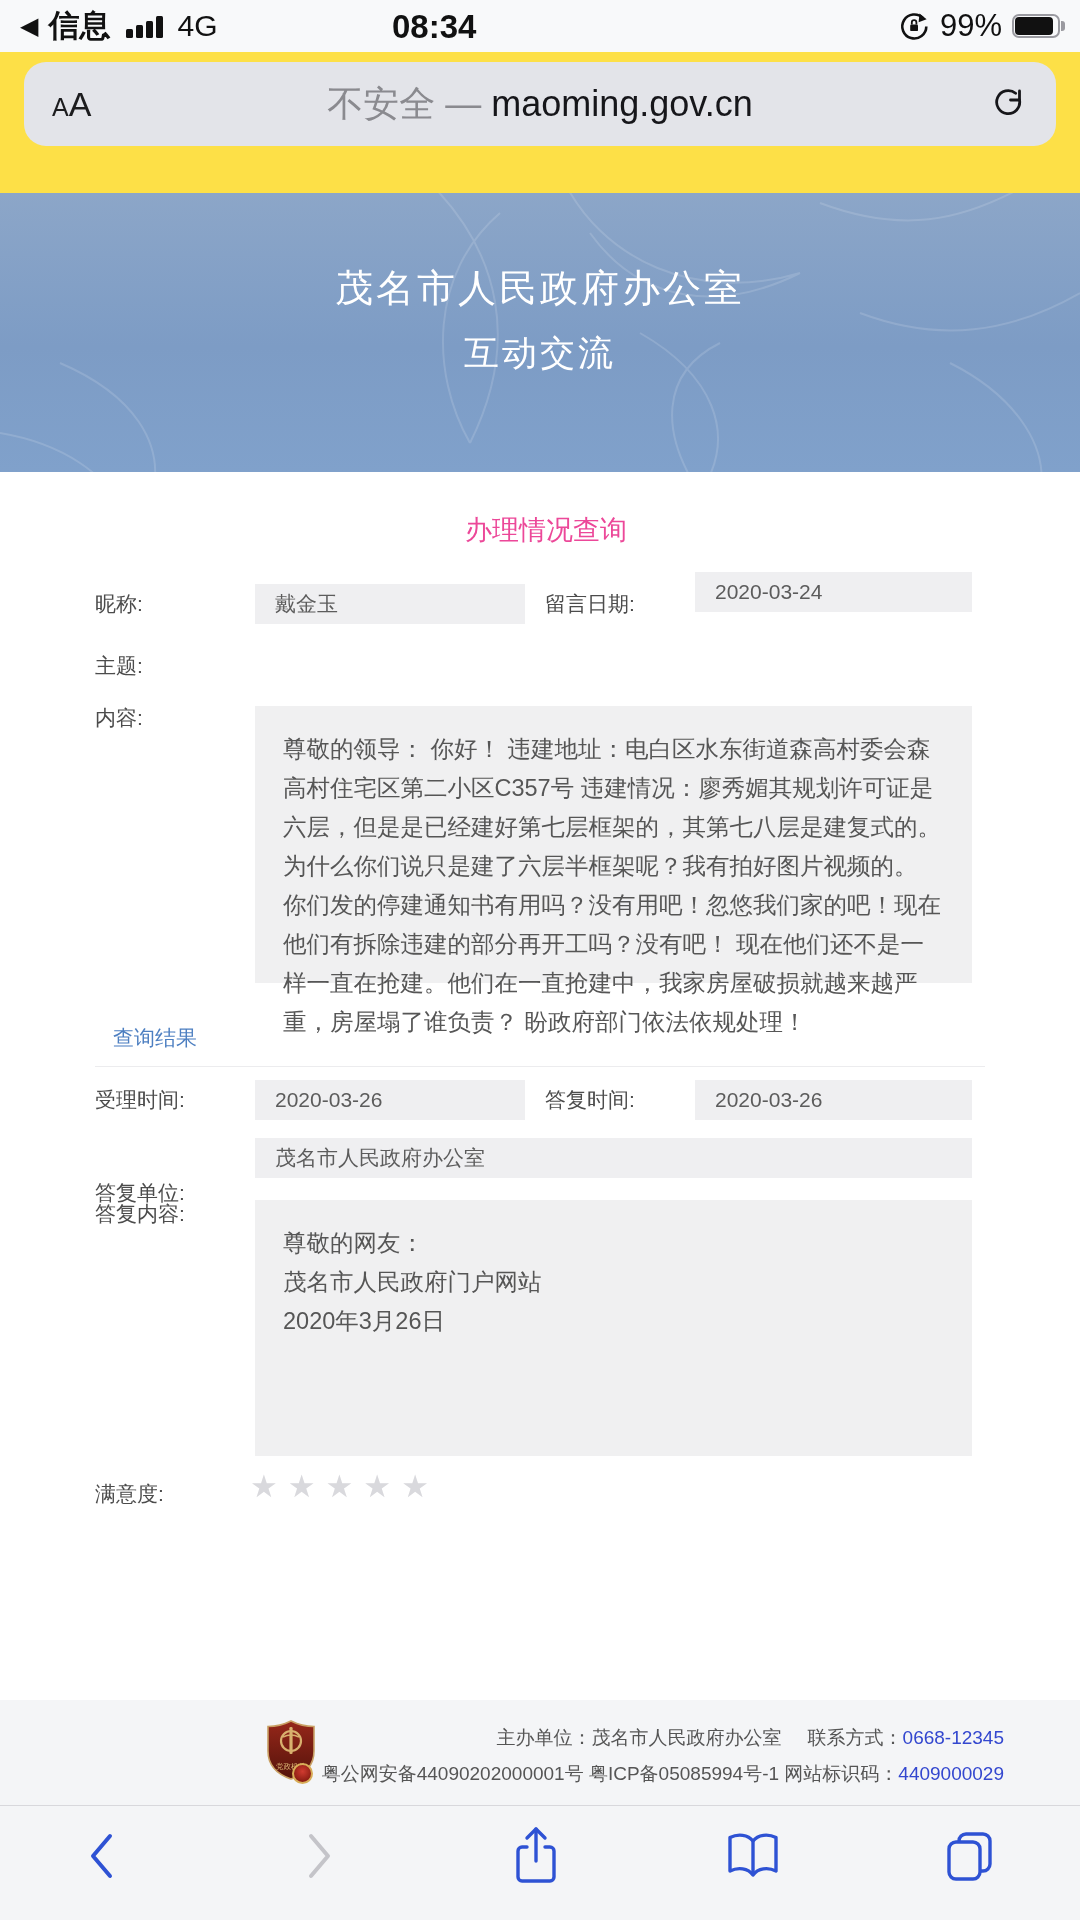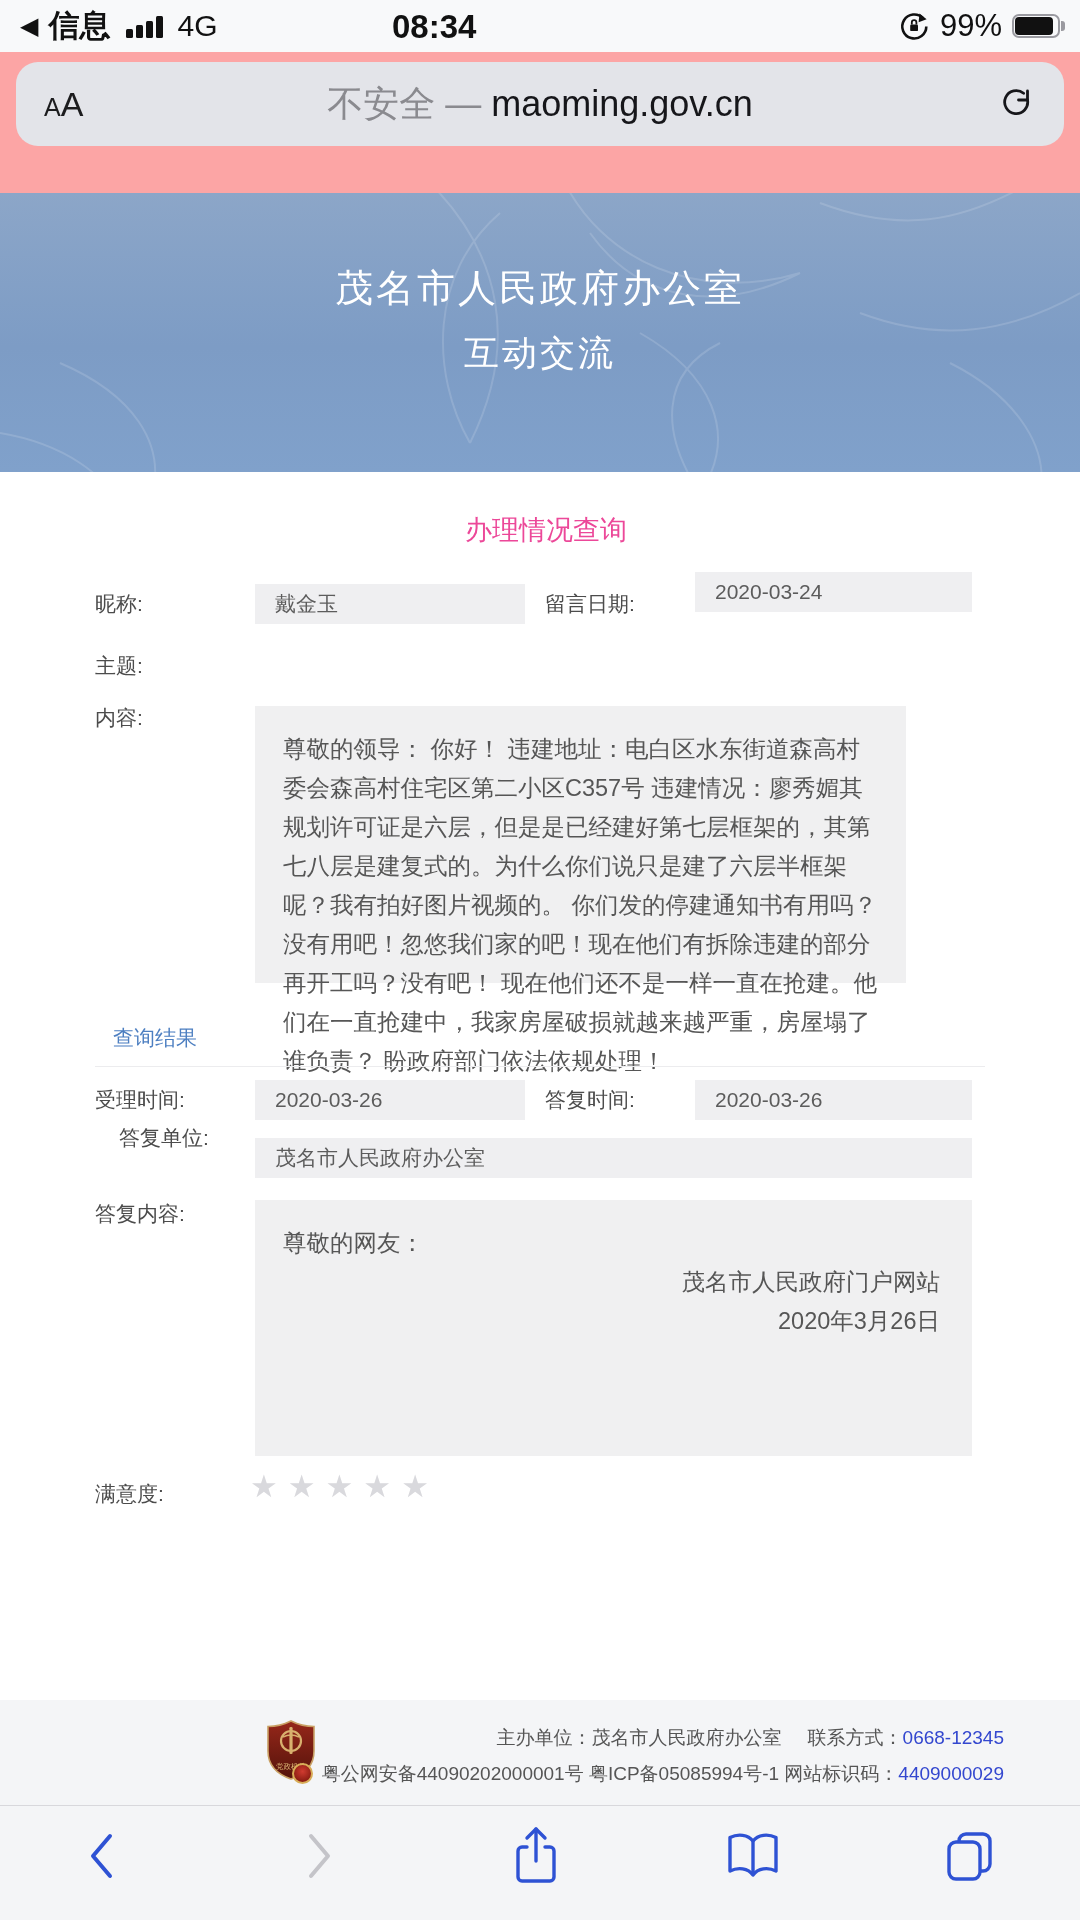--- a/index.html
+++ b/index.html
@@ -19,21 +19,21 @@
   .net-type { font-size:30px; line-height:40px; }
   .sb-time { position:absolute; left:392px; top:8px; font-size:33px; font-weight:700; }
   .sb-right { margin-left:auto; display:flex; align-items:center; gap:10px; }
   .pct { font-size:31px; }
   .battery { position:relative; width:48px; height:24px; }
   .battery .shell { position:absolute; inset:0; border:2px solid #9a9aa0; border-radius:7px; }
   .battery .fill { position:absolute; left:3px; top:3px; bottom:3px; width:38px; background:#111; border-radius:4px; }
   .battery .nub { position:absolute; right:-5px; top:7px; width:4px; height:10px; background:#9a9aa0; border-radius:0 3px 3px 0; }
 
   
-  .url-area { height:141px; background:#fca5a5; padding:10px 16px 0; }
+  .url-area { height:141px; background:#fde047; padding:10px 24px 0; }
   .url-pill { height:84px; background:#e3e4e9; border-radius:22px; display:flex; align-items:center; padding:0 28px; position:relative; }
   .aa-btn { font-size:34px; color:#1c1c1e; z-index:2; display:inline-block; }
   .aa-btn::first-letter { font-size:25px; }
   .url-text { position:absolute; left:0; right:0; text-align:center; font-size:36px; z-index:1; }
   .insecure { color:#8a8a8f; }
   .domain { color:#16161a; font-weight:500; }
   .reload-btn { margin-left:auto; z-index:2; display:flex; }
 
   
   .banner { height:279px; background:linear-gradient(180deg,#8CA6C8 0%,#7D9CC5 55%,#80A1CB 100%); position:relative; overflow:hidden; text-align:center; color:#fff; }
@@ -42,21 +42,21 @@
   .banner-sub { position:relative; margin-top:16px; font-size:35px; letter-spacing:3px; font-weight:400; }
 
   
   .main { position:relative; height:1228px; background:#fff; }
   .page-title { position:absolute; top:40px; width:100%; text-align:center; color:#ec4899; font-size:27px; font-weight:400;padding-left:12px; }
   .flabel { position:absolute; font-size:21px; color:#4c4c4c; line-height:40px; white-space:nowrap; }
   .fbox { position:absolute; height:40px; background:#efeff1; color:#5c5c5c; font-size:21px; line-height:40px; padding:0 20px; overflow:hidden; white-space:nowrap; }
   .bigbox { position:absolute; background:#f0f0f1; color:#565656; font-size:23.5px; line-height:39px; padding:24px 28px; text-align:left; }
   .section-title { position:absolute; left:113px; top:552px; color:#4d7fc1; font-size:21px; }
   .divider { position:absolute; left:95px; right:95px; top:594px; border-top:1px solid #ececee; }
-  .reply-sig, .reply-date { text-align:right; padding-right:4px; }
+  .reply-sig, .reply-date { text-align:left; padding-right:4px; }
   .reply-body { text-indent:2em; }
   .stars { position:absolute; left:250px; top:996px; font-size:31px; color:#d9d9dd; letter-spacing:10px; cursor:pointer; }
 
   
   .footer { height:105px; background:#f4f5f7; position:relative; }
   .shield { position:absolute; left:266px; top:20px; }
   .footer-text { position:absolute; right:76px; top:20px; text-align:right; font-size:19px; color:#555; line-height:36px; }
   .blue-link { color:#3347cf; text-decoration:none; }
   .gap-l { margin-left:26px; }
   .badge-circle { display:inline-block; width:21px; height:21px; border-radius:50%;
@@ -135,31 +135,31 @@
     <div class="page-title">办理情况查询</div>
 
     <span class="flabel" style="left:95px; top:112px;">昵称:</span>
     <span class="fbox" style="left:255px; top:112px; width:270px;">戴金玉</span>
     <span class="flabel" style="left:545px; top:112px;">留言日期:</span>
     <span class="fbox" style="left:695px; top:100px; width:277px;">2020-03-24</span>
 
     <span class="flabel" style="left:95px; top:174px;">主题:</span>
 
     <span class="flabel" style="left:95px; top:226px;">内容:</span>
-    <div class="bigbox" style="left:255px; top:234px; width:651px; height:277px;">尊敬的领导： 你好！ 违建地址：电白区水东街道森高村委会森高村住宅区第二小区C357号 违建情况：廖秀媚其规划许可证是六层，但是是已经建好第七层框架的，其第七八层是建复式的。为什么你们说只是建了六层半框架呢？我有拍好图片视频的。 你们发的停建通知书有用吗？没有用吧！忽悠我们家的吧！现在他们有拆除违建的部分再开工吗？没有吧！ 现在他们还不是一样一直在抢建。他们在一直抢建中，我家房屋破损就越来越严重，房屋塌了谁负责？ 盼政府部门依法依规处理！</div>
+    <div class="bigbox" style="left:255px; top:234px; width:717px; height:277px;">尊敬的领导： 你好！ 违建地址：电白区水东街道森高村委会森高村住宅区第二小区C357号 违建情况：廖秀媚其规划许可证是六层，但是是已经建好第七层框架的，其第七八层是建复式的。为什么你们说只是建了六层半框架呢？我有拍好图片视频的。 你们发的停建通知书有用吗？没有用吧！忽悠我们家的吧！现在他们有拆除违建的部分再开工吗？没有吧！ 现在他们还不是一样一直在抢建。他们在一直抢建中，我家房屋破损就越来越严重，房屋塌了谁负责？ 盼政府部门依法依规处理！</div>
 
     <span class="section-title">查询结果</span>
     <span class="divider"></span>
 
     <span class="flabel" style="left:95px; top:608px;">受理时间:</span>
     <span class="fbox" style="left:255px; top:608px; width:270px;">2020-03-26</span>
     <span class="flabel" style="left:545px; top:608px;">答复时间:</span>
     <span class="fbox" style="left:695px; top:608px; width:277px;">2020-03-26</span>
 
-    <span class="flabel" style="left:95px; top:646px;margin-left:24px;">答复单位:</span>
+    <span class="flabel" style="left:95px; top:701px;">答复单位:</span>
     <span class="fbox" style="left:255px; top:666px; width:717px;">茂名市人民政府办公室</span>
 
     <span class="flabel" style="left:95px; top:722px;">答复内容:</span>
     <div class="bigbox" style="left:255px; top:728px; width:717px; height:256px;">
       <div>尊敬的网友：</div>
       <div class="reply-sig">茂名市人民政府门户网站</div>
       <div class="reply-date">2020年3月26日</div>
     </div>
 
     <span class="flabel" style="left:95px; top:1002px;">满意度:</span>

